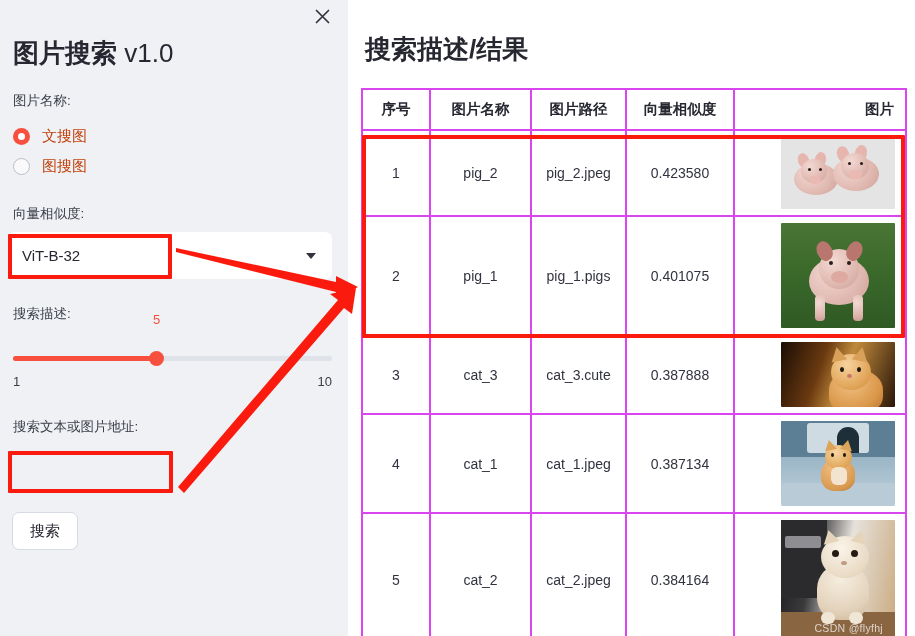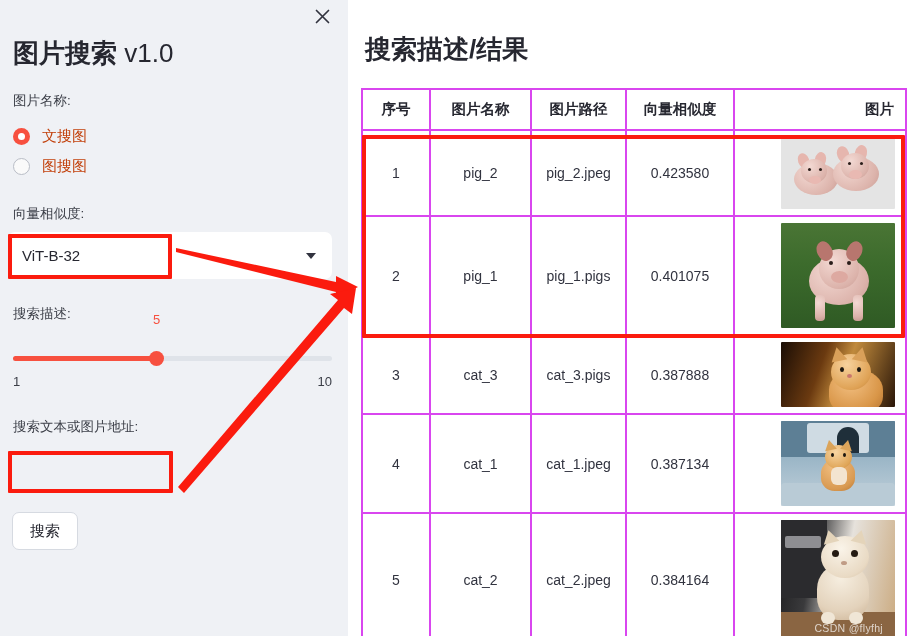--- a/index.html
+++ b/index.html
@@ -321,21 +321,21 @@
               <span class="pig-snout" style="left:50px;top:48px;width:17px;height:12px;background:#dda9a1;"></span>
               <span class="pig-body" style="left:34px;top:72px;width:10px;height:26px;border-radius:4px;"></span>
               <span class="pig-body" style="left:72px;top:72px;width:10px;height:26px;border-radius:4px;"></span>
             </span>
           </td>
         </tr>
 
         <tr>
           <td>3</td>
           <td>cat_3</td>
-          <td>cat_3.pigs</td>
+          <td>cat_3.cute</td>
           <td>0.387888</td>
           <td class="img-cell">
             <span class="thumb thumb-cat3">
               <span class="cat-body" style="left:48px;top:28px;width:54px;height:44px;background:radial-gradient(circle at 40% 25%,#f3c184,#d99648 65%,#b4712e);"></span>
               <span class="cat-head" style="left:50px;top:12px;width:40px;height:36px;background:radial-gradient(circle at 40% 30%,#f7d29d,#dfa255 70%,#bd7c35);"></span>
               <span class="cat-ear" style="left:49px;top:5px;width:0;height:0;border-left:8px solid transparent;border-right:8px solid transparent;border-bottom:14px solid #d9a059;transform:rotate(-12deg);"></span>
               <span class="cat-ear" style="left:72px;top:5px;width:0;height:0;border-left:8px solid transparent;border-right:8px solid transparent;border-bottom:14px solid #d9a059;transform:rotate(12deg);"></span>
               <span class="cat-eye" style="left:59px;top:25px;"></span>
               <span class="cat-eye" style="left:76px;top:25px;"></span>
               <span style="position:absolute;left:66px;top:32px;width:5px;height:4px;border-radius:50%;background:#c9776d;"></span>

